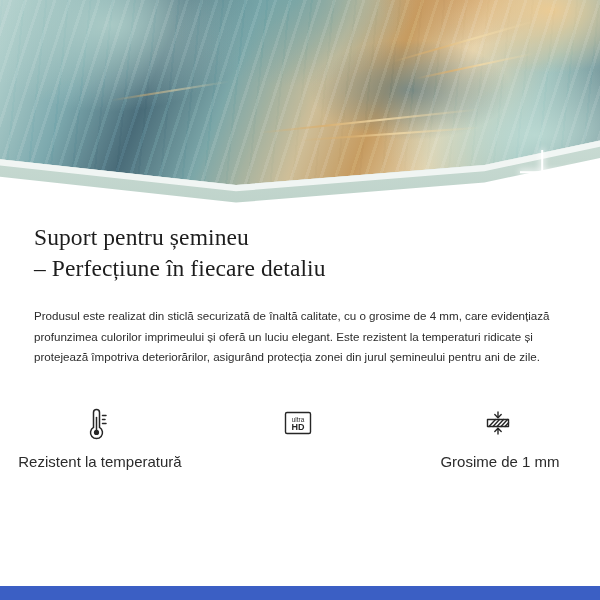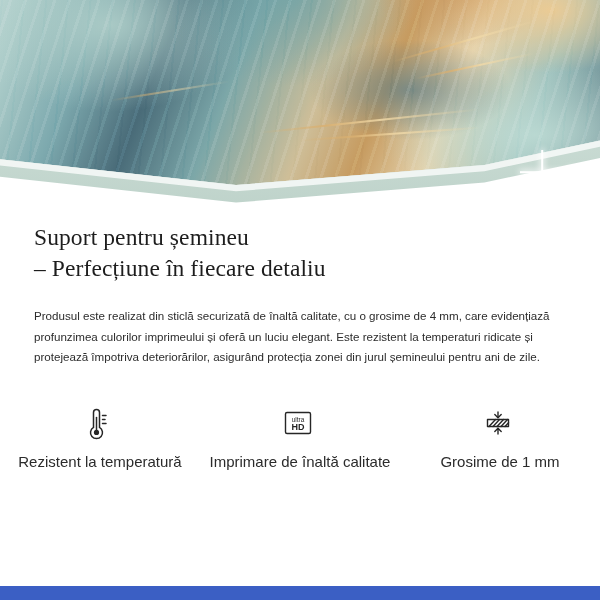--- a/index.html
+++ b/index.html
@@ -239,21 +239,20 @@
     </div>
 
     <div class="feature">
       <div class="feature-icon">
         <svg width="42" height="42" viewBox="0 0 42 42" fill="none" stroke="#262626" stroke-width="1.4">
           <rect x="8.5" y="10.5" width="25" height="21" rx="1.5"></rect>
           <text x="21" y="20.2" font-family="Liberation Sans, sans-serif" font-size="6.4" fill="#262626" stroke="none" text-anchor="middle">ultra</text>
           <text x="21" y="28.4" font-family="Liberation Sans, sans-serif" font-size="9" font-weight="bold" fill="#262626" stroke="none" text-anchor="middle">HD</text>
         </svg>
       </div>
-      <div class="feature-label">Imprimare de înaltă calitate</div>
     </div>
 
 
 
 
     <div class="feature">
       <div class="feature-icon">
         <svg width="42" height="42" viewBox="0 0 42 42" fill="none" stroke="#262626" stroke-width="1.4" stroke-linecap="round" stroke-linejoin="round">
           <line x1="21" y1="10" x2="21" y2="15.5"></line>
           <polyline points="17.8,12.6 21,15.8 24.2,12.6"></polyline>

